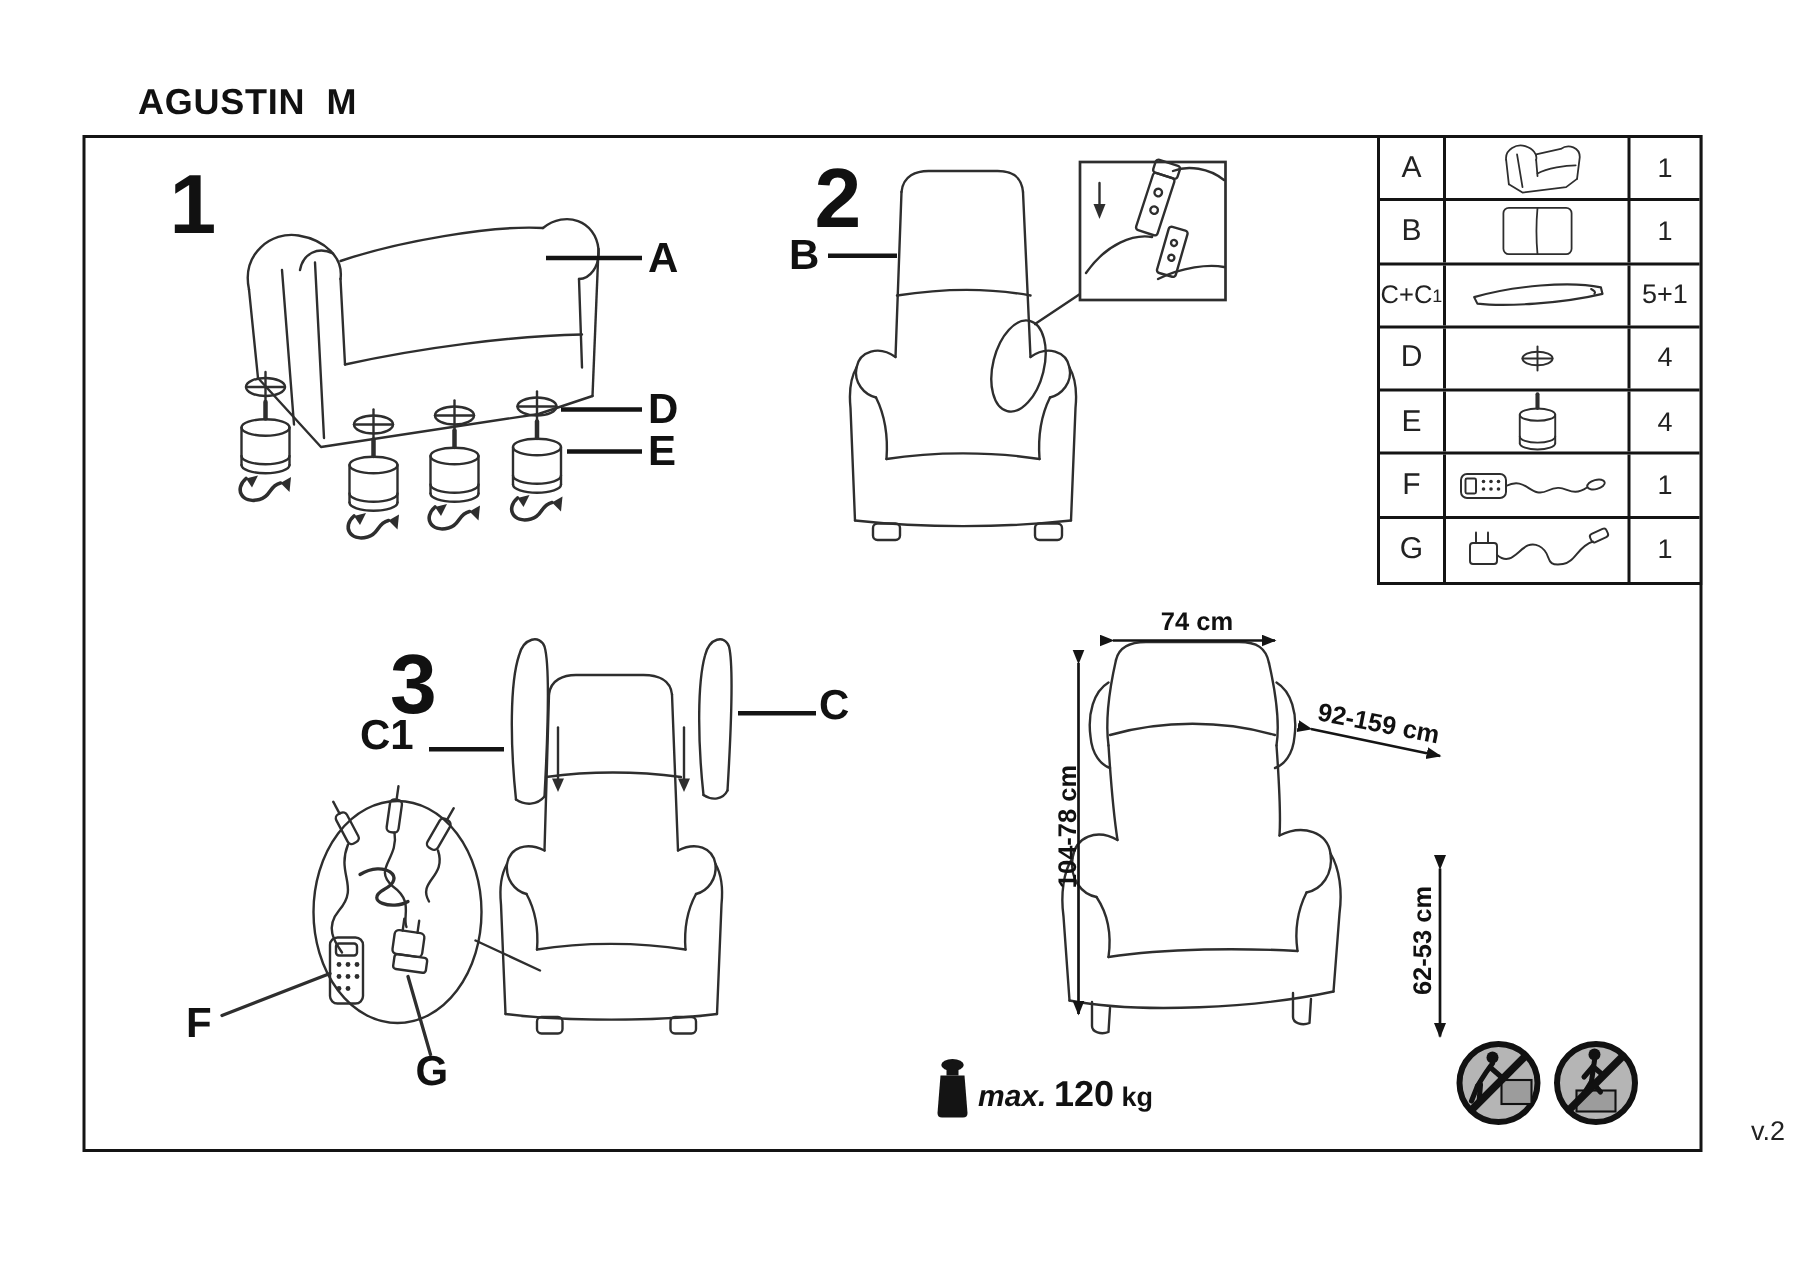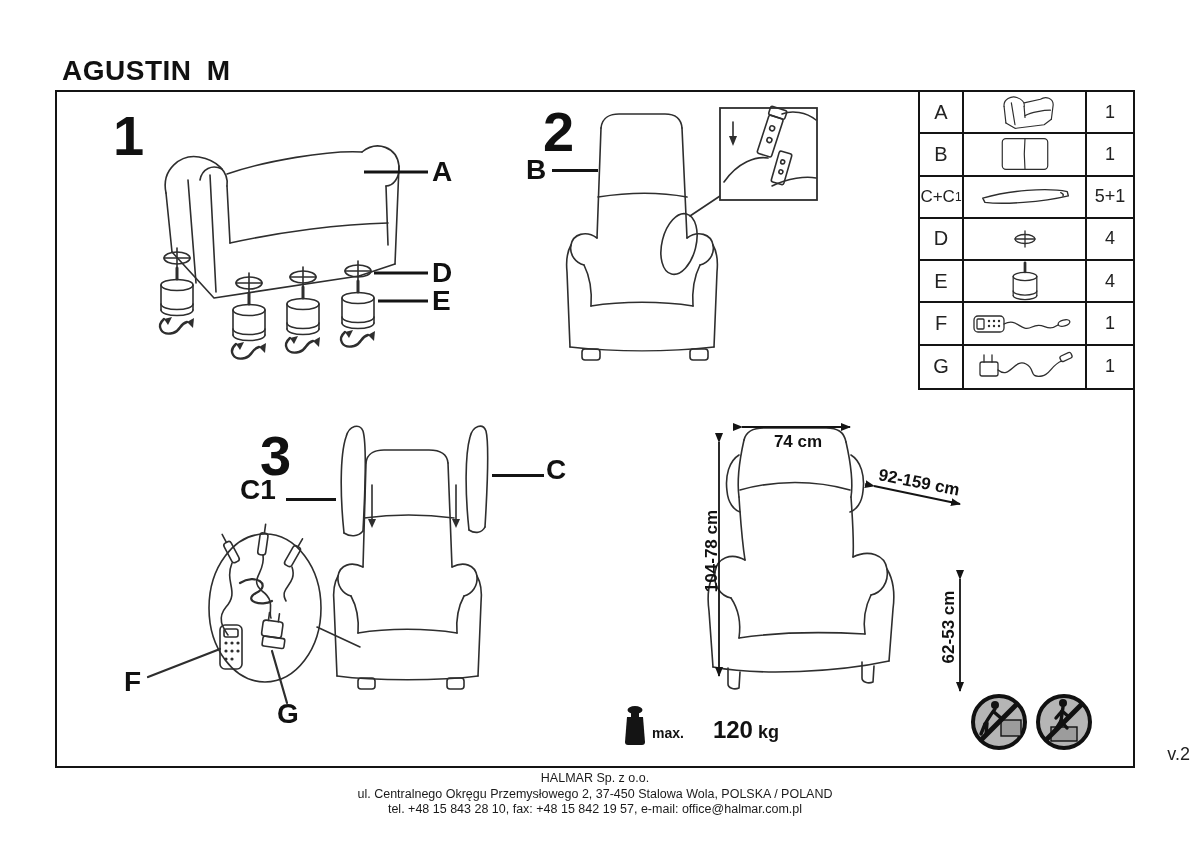--- a/index.html
+++ b/index.html
@@ -1,19 +1,19 @@
 <!DOCTYPE html>
 <html><head>
 <meta charset="utf-8">
 <style>
   html,body{margin:0;padding:0;background:#ffffff;}
   .page{position:relative;width:1200px;height:848px;background:#fff;
         font-family:"Liberation Sans",sans-serif;color:#141414;overflow:hidden;}
   .abs{position:absolute;}
-  .title{font-size:28px;font-weight:bold;letter-spacing:.5px;word-spacing:7px;color:#111;}
+  .title{font-size:24px;font-weight:bold;letter-spacing:.5px;word-spacing:7px;color:#111;margin-left:30px;}
   .frame{left:55px;top:90px;width:1080px;height:678px;border:2px solid #141414;box-sizing:border-box;}
   .stepnum{font-size:56px;font-weight:bold;line-height:56px;color:#111;}
   .callout{font-size:28px;font-weight:bold;line-height:28px;color:#111;}
   .cline{background:#141414;height:3px;}
   svg{display:block;}
   .sketch{stroke:#2e2e2e;stroke-width:1.6;fill:none;stroke-linecap:round;stroke-linejoin:round;}
   
   .parts-table{left:918px;top:90px;width:217px;height:300px;border:2px solid #141414;
                box-sizing:border-box;display:grid;grid-template-rows:repeat(7,1fr);background:#fff;}
   .pt-row{display:grid;grid-template-columns:44px 1fr 46px;border-bottom:2px solid #141414;}
@@ -290,33 +290,33 @@
     </g>
 
     <g stroke="#141414" stroke-width="1.8">
       <line x1="62" y1="27" x2="170" y2="27" marker-start="url(#ah)" marker-end="url(#ah)"></line>
       <line x1="39" y1="42" x2="39" y2="276" marker-start="url(#ah)" marker-end="url(#ah)"></line>
       <line x1="194" y1="86" x2="280" y2="104" marker-start="url(#ah)" marker-end="url(#ah)"></line>
       <line x1="280" y1="179" x2="280" y2="291" marker-start="url(#ah)" marker-end="url(#ah)"></line>
     </g>
   </svg>
 
-  <div class="abs dim" style="left:766px;top:405px;width:64px;margin-top:27px;">74 cm</div>
+  <div class="abs dim" style="left:766px;top:405px;width:64px;">74 cm</div>
   <div class="abs dim" style="left:871px;top:473px;width:96px;transform:rotate(11deg);">92-159 cm</div>
   <div class="abs dim rot-ccw" style="left:666px;top:541px;width:92px;">104-78 cm</div>
   <div class="abs dim rot-ccw" style="left:903px;top:617px;width:92px;">62-53 cm</div>
 
   <svg class="abs" style="left:622px;top:706px;" width="26" height="40" viewBox="0 0 26 40">
     <ellipse cx="13" cy="4" rx="7.5" ry="4" fill="#141414"></ellipse>
     <rect x="9" y="5" width="8" height="6" fill="#141414"></rect>
     <path d="M5,11 L21,11 L23,36 Q23,39 20,39 L6,39 Q3,39 3,36 Z" fill="#141414"></path>
   </svg>
   <div class="abs weight-text" style="left:652px;top:716px;">
-    <span style="font-size:14px;">max.</span>
-    <span style="font-size:24px;margin-left:24px;">120</span>
+    <span style="font-size:20px;font-style:italic;">max.</span>
+    <span style="font-size:24px;">120</span>
     <span style="font-size:18px;text-align:center;">kg</span>
   </div>
 
   <svg class="abs" style="left:968px;top:691px;" width="132" height="64" viewBox="0 0 132 64">
 
     <g>
       <circle cx="31" cy="31" r="26" fill="#b5b5b5" stroke="#111" stroke-width="4"></circle>
       <rect x="33" y="29" width="20" height="16" fill="#9c9c9c" stroke="#111" stroke-width="1.4"></rect>
       <circle cx="27" cy="14" r="4" fill="#111"></circle>
       <g stroke="#111" stroke-width="3.4" fill="none" stroke-linecap="round">
@@ -445,19 +445,14 @@
             <path d="M22,12 L22,5"></path>
           <path d="M28,20 C40,30 44,8 56,14 C66,19 58,28 72,26 C80,25 82,14 92,11"></path>
           <rect x="90" y="4" width="12" height="6" rx="2" transform="rotate(-25 96 7)"></rect>
         </svg>
       </div>
       <div class="pt-qty">1</div>
     </div>
 
   </div>
 
-  <div class="abs footer">
-    <div>HALMAR Sp. z o.o.</div>
-    <div>ul. Centralnego Okręgu Przemysłowego 2, 37-450 Stalowa Wola, POLSKA / POLAND</div>
-    <div>tel. +48 15 843 28 10, fax: +48 15 842 19 57, e-mail: office@halmar.com.pl</div>
-  </div>
 
 </div>
 
 </body></html>

